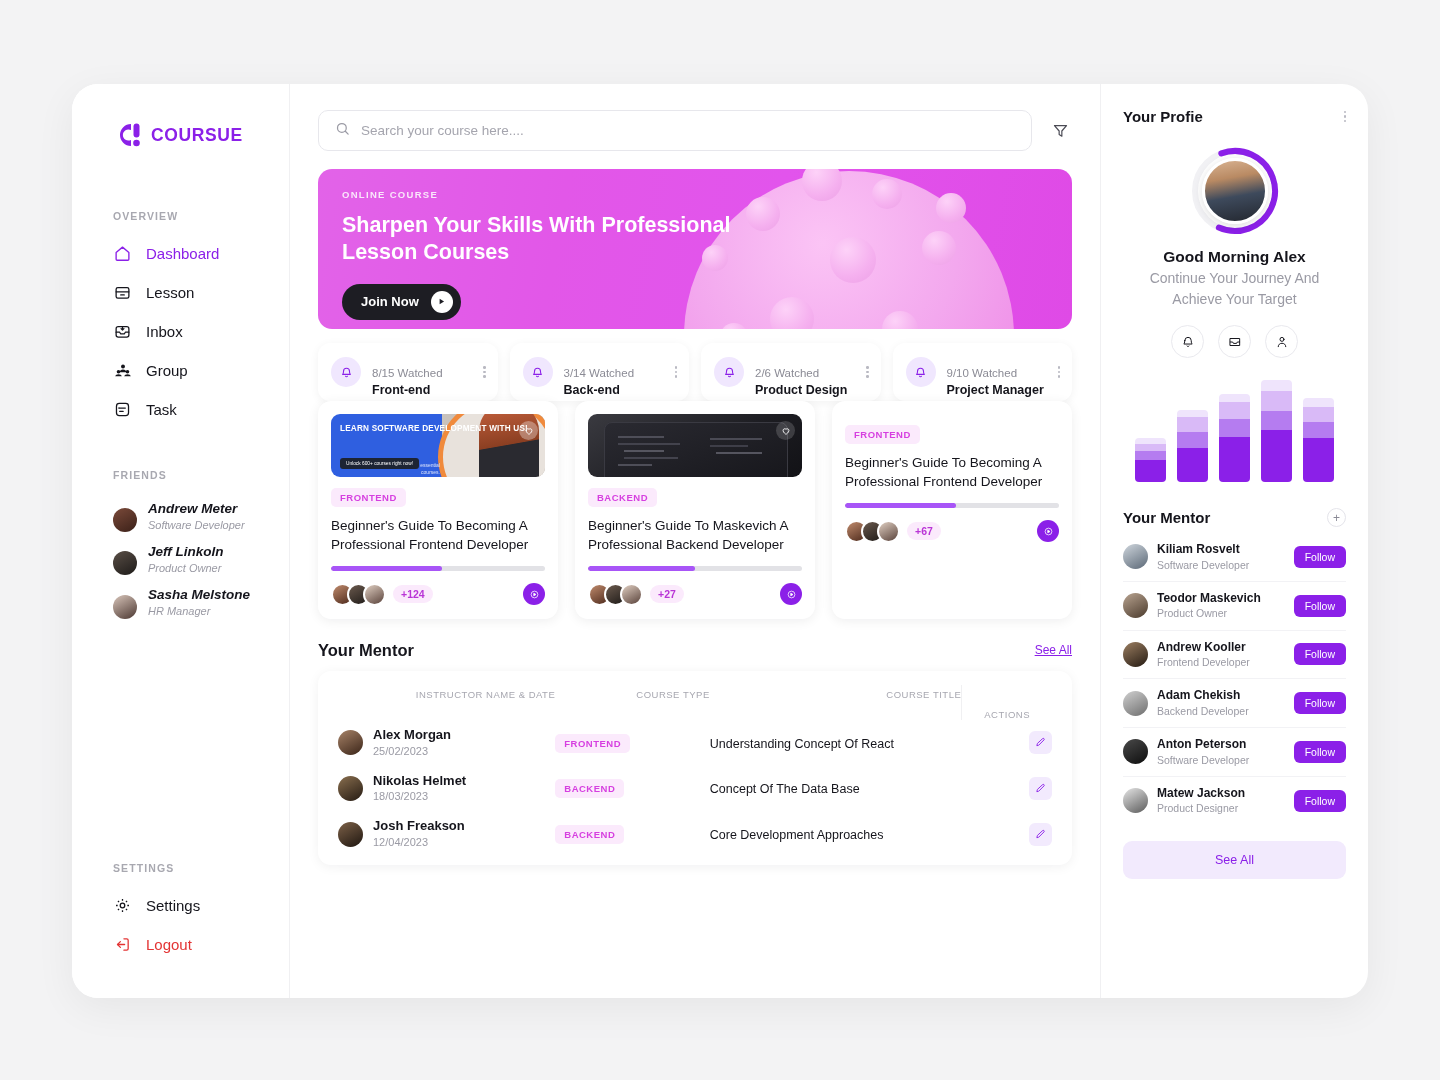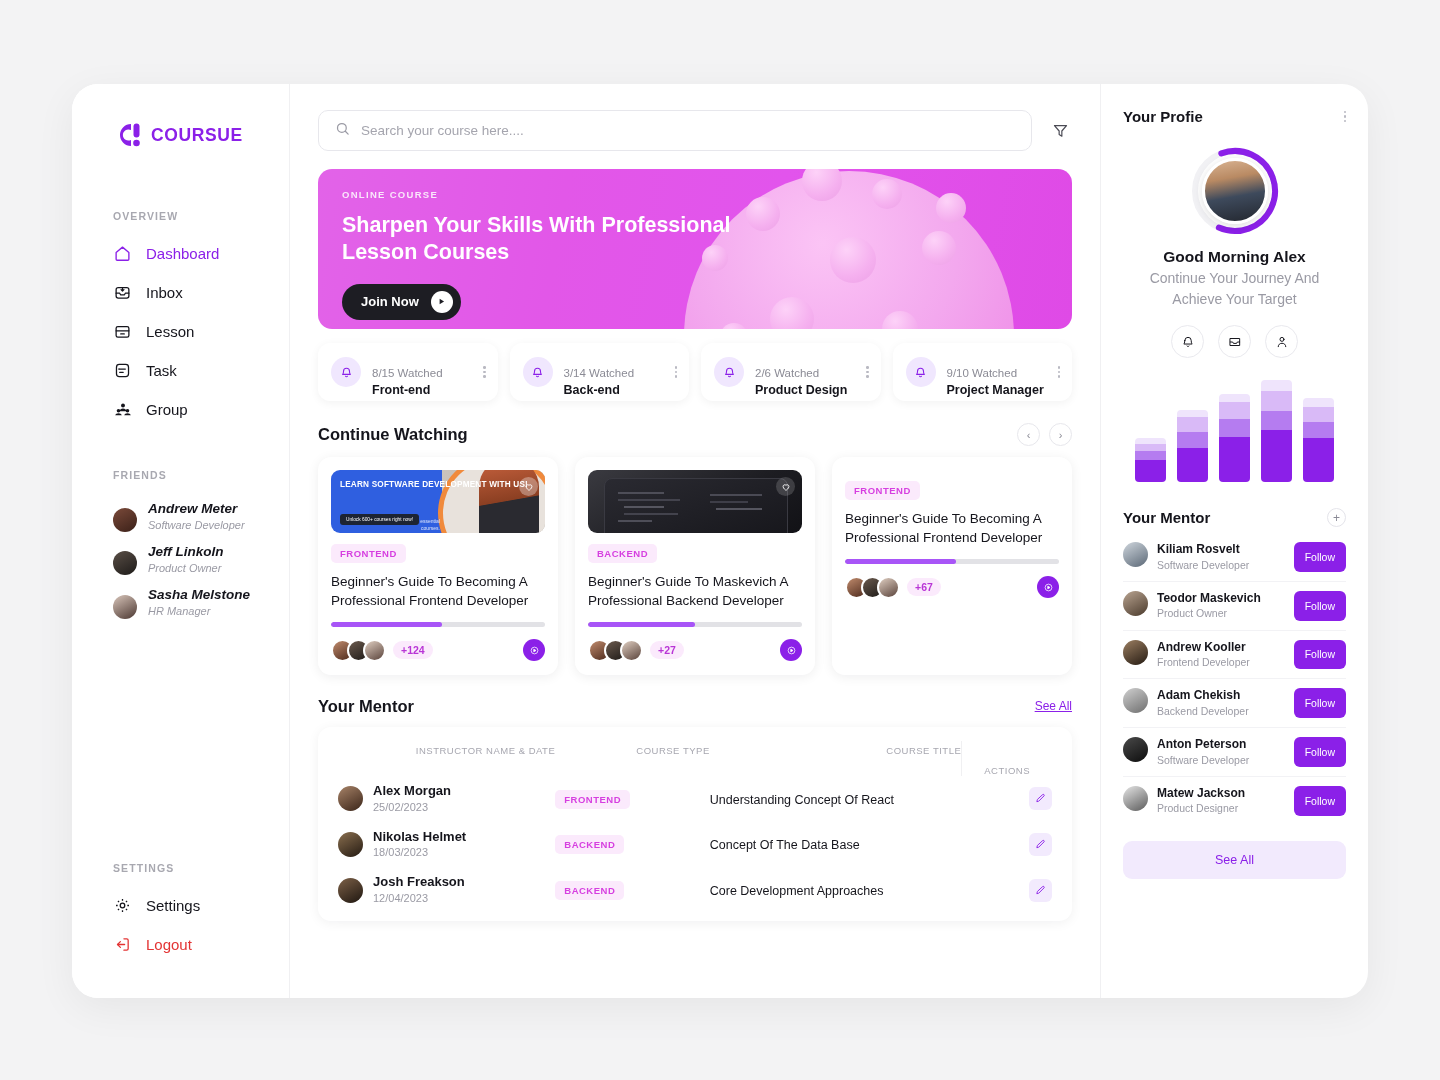--- a/index.html
+++ b/index.html
@@ -207,21 +207,21 @@
   .chart { display: flex; align-items: flex-end; justify-content: center; gap: 11px; height: 102px; margin-top: 22px; }
   .colwrap { width: 31px; display: flex; flex-direction: column; justify-content: flex-end; border-radius: 4px; overflow: hidden; }
   .seg { width: 100%; }
 
   .mentor-head { display: flex; align-items: center; justify-content: space-between; margin-top: 26px; }
   .plus {
     width: 19px; height: 19px; border-radius: 50%; border: 1px solid #e4e4ea;
     display: flex; align-items: center; justify-content: center; font-size: 12px; color: #8a8a95; cursor: pointer;
   }
   .m-list { margin-top: 6px; }
-  .m-row { display: flex; gap: 9px; padding: 9px 0; border-bottom: 1px solid #f2f2f5; }
+  .m-row { display: flex; align-items: center; gap: 9px; padding: 9px 0; border-bottom: 1px solid #f2f2f5; }
   .m-row:last-child { border-bottom: 0; }
   .m-row .av { width: 25px; height: 25px; border-radius: 50%; flex: 0 0 25px; background-size: cover; }
   .m-row .info { flex: 1; min-width: 0; }
   .m-row .n { font-size: 12px; font-weight: 700; color: #15151c; line-height: 1.3; }
   .m-row .r { font-size: 10.5px; color: #9a9aa4; line-height: 1.35; }
   .follow {
     background: #8b20e8; color: #fff; border: 0; border-radius: 6px;
     font-size: 10.5px; font-family: "Liberation Sans", sans-serif;
     padding: 5px 11px; cursor: pointer;
   }
@@ -254,64 +254,64 @@
         <svg width="17" height="17" viewBox="0 0 24 24" fill="none" stroke="#8b20e8" stroke-width="1.9" stroke-linecap="round" stroke-linejoin="round">
             <path d="M3 10.5 12 3l9 7.5V20a1.5 1.5 0 0 1-1.5 1.5h-15A1.5 1.5 0 0 1 3 20z"></path>
           </svg>
       </span>
       <span>Dashboard</span>
     </div>
 
     <div class="nav-item">
       <span class="ico">
         <svg width="17" height="17" viewBox="0 0 24 24" fill="none" stroke="#15151c" stroke-width="1.8" stroke-linecap="round" stroke-linejoin="round">
+            <rect x="3" y="5" width="18" height="15" rx="2.5"></rect>
+            <path d="M3 11h18"></path>
+            <path d="M9.5 15.5h5"></path>
+          </svg>
+      </span>
+      <span>Lesson</span>
+    </div>
+
+    <div class="nav-item">
+      <span class="ico">
+        <svg width="17" height="17" viewBox="0 0 24 24" fill="none" stroke="#15151c" stroke-width="1.8" stroke-linecap="round" stroke-linejoin="round">
             <path d="M3 13h5l1.5 2.5h5L16 13h5"></path>
             <path d="M3 13V8a3 3 0 0 1 3-3h12a3 3 0 0 1 3 3v5v4a3 3 0 0 1-3 3H6a3 3 0 0 1-3-3z"></path>
             <path d="M12 5v5m0 0-2-2m2 2 2-2"></path>
           </svg>
       </span>
       <span>Inbox</span>
-    </div>
-
-    <div class="nav-item">
-      <span class="ico">
-        <svg width="17" height="17" viewBox="0 0 24 24" fill="none" stroke="#15151c" stroke-width="1.8" stroke-linecap="round" stroke-linejoin="round">
-            <rect x="3" y="5" width="18" height="15" rx="2.5"></rect>
-            <path d="M3 11h18"></path>
-            <path d="M9.5 15.5h5"></path>
-          </svg>
-      </span>
-      <span>Lesson</span>
-    </div>
-
-    <div class="nav-item">
-      <span class="ico">
-        <svg width="17" height="17" viewBox="0 0 24 24" fill="none" stroke="#15151c" stroke-width="1.8" stroke-linecap="round" stroke-linejoin="round">
-            <rect x="3.5" y="3.5" width="17" height="17" rx="4"></rect>
-            <path d="M8 10h8M8 14.5h5"></path>
-            <circle cx="7" cy="10" r=".3"></circle>
-          </svg>
-      </span>
-      <span>Task</span>
     </div>
 
     <div class="nav-item">
       <span class="ico">
         <svg width="18" height="18" viewBox="0 0 24 24" fill="#15151c">
             <circle cx="12" cy="6" r="2.6"></circle>
             <circle cx="6" cy="13" r="2.4"></circle>
             <circle cx="18" cy="13" r="2.4"></circle>
             <path d="M12 10c2.6 0 4.3 1.6 4.7 3.6H7.3C7.7 11.6 9.4 10 12 10z"></path>
             <path d="M6 16.2c2.3 0 3.9 1.2 4.4 2.9H1.6C2.1 17.4 3.7 16.2 6 16.2z"></path>
             <path d="M18 16.2c2.3 0 3.9 1.2 4.4 2.9h-8.8c.5-1.7 2.1-2.9 4.4-2.9z"></path>
           </svg>
       </span>
       <span>Group</span>
     </div>
 
+    <div class="nav-item">
+      <span class="ico">
+        <svg width="17" height="17" viewBox="0 0 24 24" fill="none" stroke="#15151c" stroke-width="1.8" stroke-linecap="round" stroke-linejoin="round">
+            <rect x="3.5" y="3.5" width="17" height="17" rx="4"></rect>
+            <path d="M8 10h8M8 14.5h5"></path>
+            <circle cx="7" cy="10" r=".3"></circle>
+          </svg>
+      </span>
+      <span>Task</span>
+    </div>
+
     <div class="friends-label">FRIENDS</div>
 
     <div class="friend">
       <div class="av" style="background:linear-gradient(150deg,#7b4a3a,#3a2018)"></div>
       <div>
         <div class="fname">Andrew Meter</div>
         <div class="frole">Software Developer</div>
       </div>
     </div>
     <div class="friend">
@@ -463,27 +463,20 @@
           <div class="name">Project Manager</div>
         </div>
         <div class="dots-v">
             <i></i>
             <i></i>
             <i></i>
           </div>
       </div>
     </section>
 
-    <div class="sec-head">
-      <div class="sec-title">Continue Watching</div>
-      <div class="arrows">
-        <div class="arrow">‹</div>
-        <div class="arrow">›</div>
-      </div>
-    </div>
 
     <section class="cards">
 
       <div class="card">
         <div class="thumb" style="background:linear-gradient(90deg,#2f5fe0 0%,#2f5fe0 52%,#c9c3bd 52%,#b8b2ac 100%)">
           <div style="position:absolute;left:50%;top:-16px;width:120px;height:118px;border-radius:50%;background:#e8e2dc;border:5px solid #f08a3c;"></div>
           <div style="position:absolute;right:6px;bottom:0;width:60px;height:74px;border-radius:28px 28px 0 0;background:linear-gradient(170deg,#c9633f,#8b3f22 55%,#2a2a30 56%)"></div>
           <div style="position:absolute;left:9px;top:9px;color:#fff;font-size:8.2px;font-weight:700;line-height:1.5;letter-spacing:.2px;z-index:2">LEARN SOFTWARE DEVELOPMENT WITH US!</div>
           <div style="position:absolute;left:9px;top:48px;color:#dfe6fb;font-size:5px;line-height:1.45;width:100px;z-index:2">Visit our official site to learn more essential courses.</div>
           <div style="position:absolute;left:9px;bottom:8px;background:#1d2433;color:#fff;font-size:4.8px;padding:3px 6px;border-radius:3px;z-index:2">Unlock 600+ courses right now!</div>

